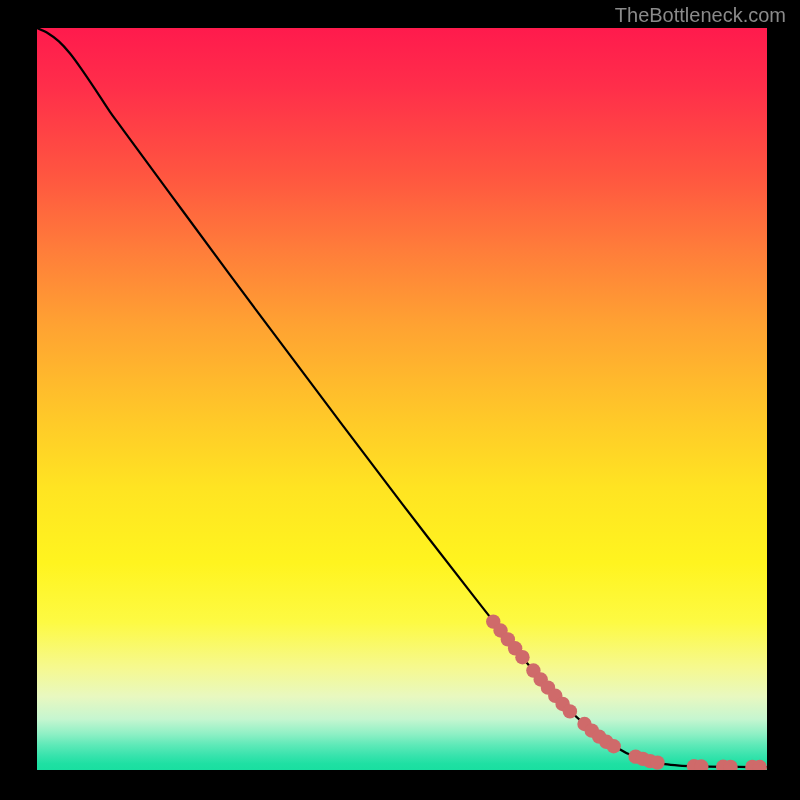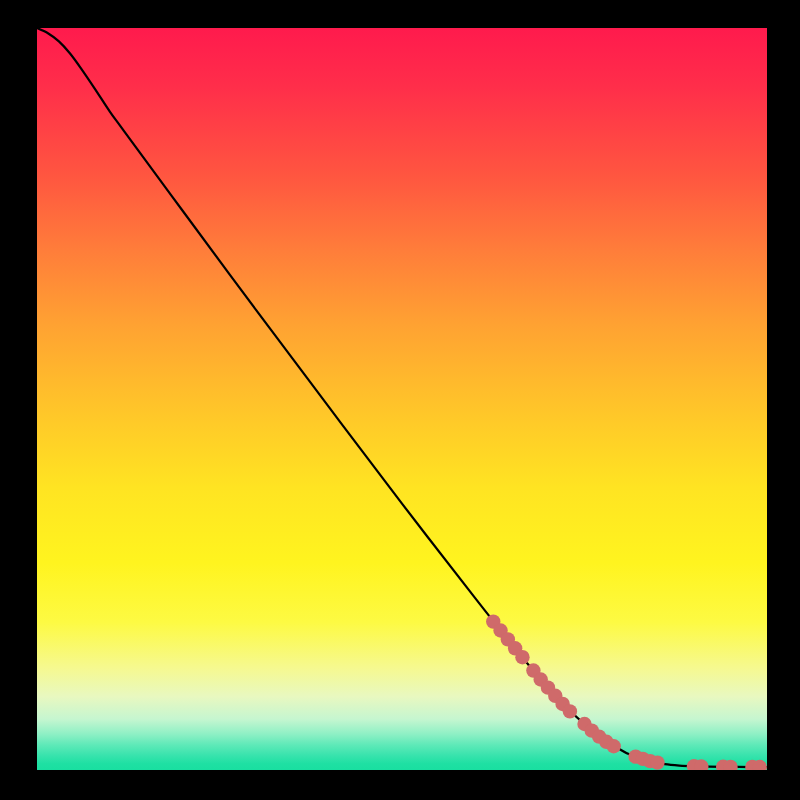--- a/index.html
+++ b/index.html
@@ -66,20 +66,21 @@
   }
   .marker {
     fill: #cf6a6a;
     stroke: none;
   }
 </style>
 </head>
 <body>
 
 <div class="stage">
+  <div class="attribution">TheBottleneck.com</div>
 
   <div class="plot-area">
     <div class="gradient"></div>
     <svg class="overlay" viewBox="0 0 730 742" preserveAspectRatio="none">
       <path id="curve-path" class="curve" d="M 0,0 C 1.825,0.86566666666666 7.299999999999999,2.967999999999961 10.95,5.19399999999996 C 14.6,7.419999999999959 18.25,10.016999999999976 21.9,13.355999999999995 C 25.549999999999997,16.69500000000001 29.200000000000003,20.776000000000067 32.85,25.228000000000065 C 36.5,29.680000000000064 39.541666666666664,34.008333333333326 43.8,40.067999999999984 C 48.05833333333333,46.12766666666664 53.53333333333333,54.289666666666676 58.4,61.58600000000001 C 63.266666666666666,68.88233333333335 68.13333333333334,76.79700000000001 73,83.846 C 77.86666666666666,90.895 75.43333333333332,87.30866666666667 87.6,103.88 C 99.76666666666667,120.45133333333332 124.1,153.594 146,183.274 C 167.9,212.954 194.66666666666666,249.31199999999998 219,281.96 C 243.33333333333334,314.608 267.6666666666667,346.88500000000005 292,379.16200000000003 C 316.3333333333333,411.439 340.6666666666667,443.8396666666667 365,475.622 C 389.3333333333333,507.40433333333334 419.75,546.483 438,569.856 C 456.25,593.229 462.33333333333337,600.8963333333334 474.5,615.86 C 486.66666666666663,630.8236666666667 498.83333333333326,646.282 510.99999999999994,659.638 C 523.1666666666666,672.994 535.3333333333334,685.608 547.5,695.996 C 559.6666666666666,706.384 575.4833333333333,716.5246666666667 584,721.966 C 592.5166666666667,727.4073333333333 593.7333333333332,726.789 598.5999999999999,728.644 C 603.4666666666666,730.499 608.3333333333333,731.8593333333333 613.1999999999999,733.096 C 618.0666666666666,734.3326666666667 622.9333333333333,735.322 627.8,736.064 C 632.6666666666666,736.8059999999999 637.5333333333333,737.177 642.4,737.548 C 647.2666666666667,737.919 652.1333333333333,738.1044999999999 657,738.29 C 661.8666666666667,738.4755 666.7333333333333,738.5620666666666 671.6,738.661 C 676.4666666666667,738.7599333333333 681.3333333333333,738.8341333333333 686.1999999999999,738.8836 C 691.0666666666666,738.9330666666667 695.9333333333333,738.9330666666667 700.8,738.9578 C 705.6666666666666,738.9825333333333 710.5333333333333,739.0196333333333 715.4,739.032 C 720.2666666666667,739.0443666666667 727.5666666666666,739.032 730,739.032"></path>
       <g id="markers-group">
           <circle cx="456.25" cy="593.6" r="7.2" class="marker" fill="#cf6a6a"></circle>
           <circle cx="463.55" cy="602.504" r="7.2" class="marker" fill="#cf6a6a"></circle>
           <circle cx="470.85" cy="611.408" r="7.2" class="marker" fill="#cf6a6a"></circle>
           <circle cx="478.15000000000003" cy="620.312" r="7.2" class="marker" fill="#cf6a6a"></circle>

